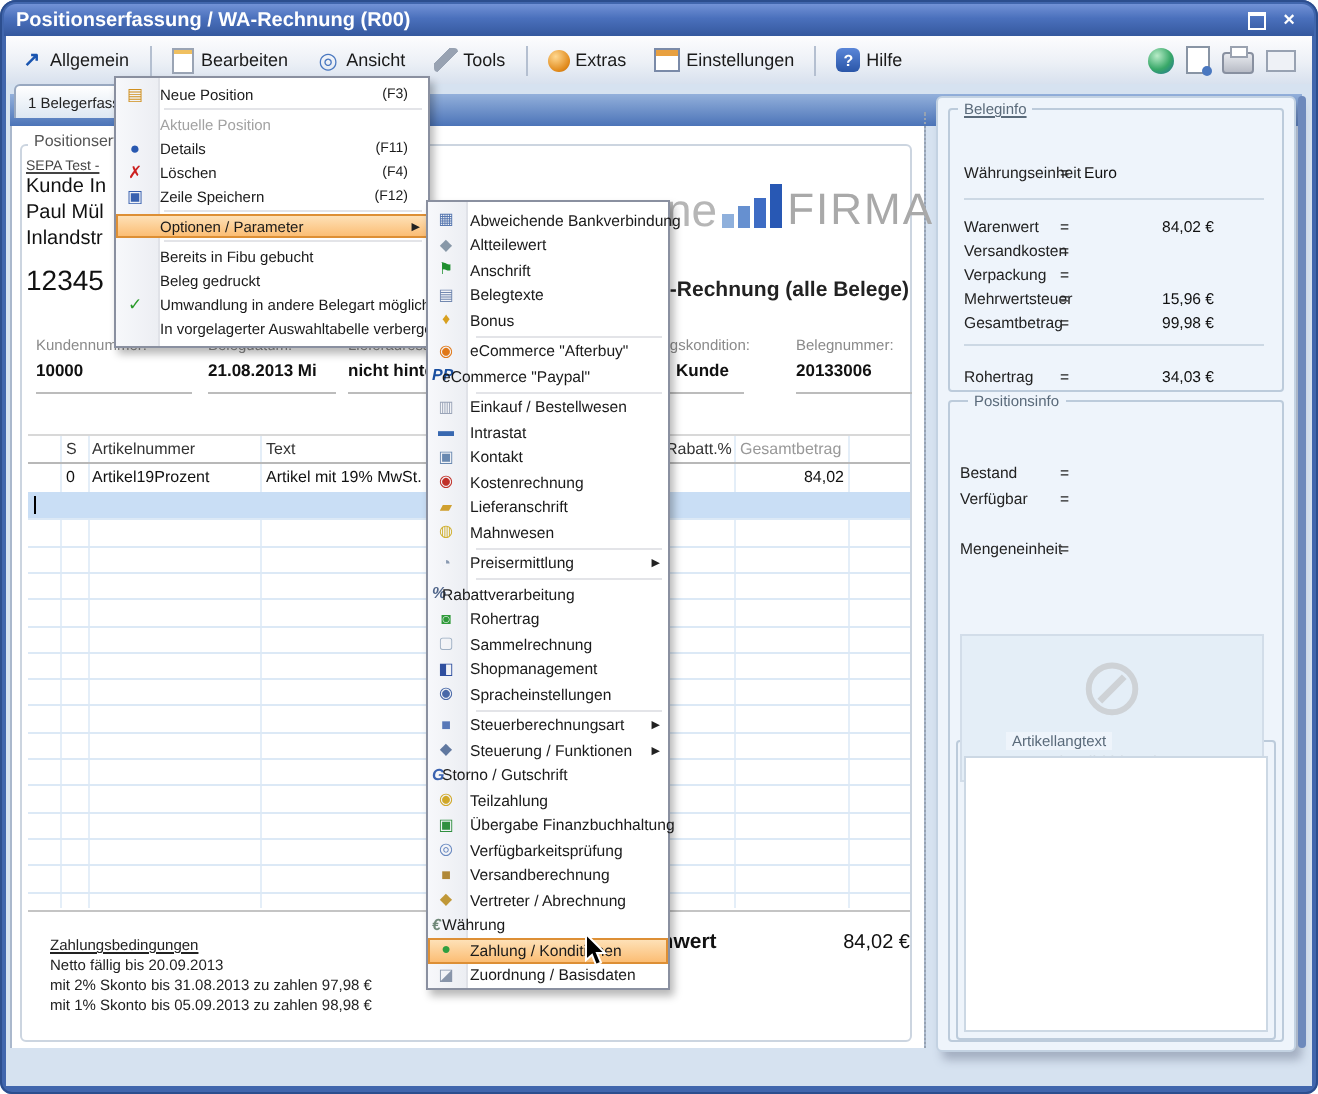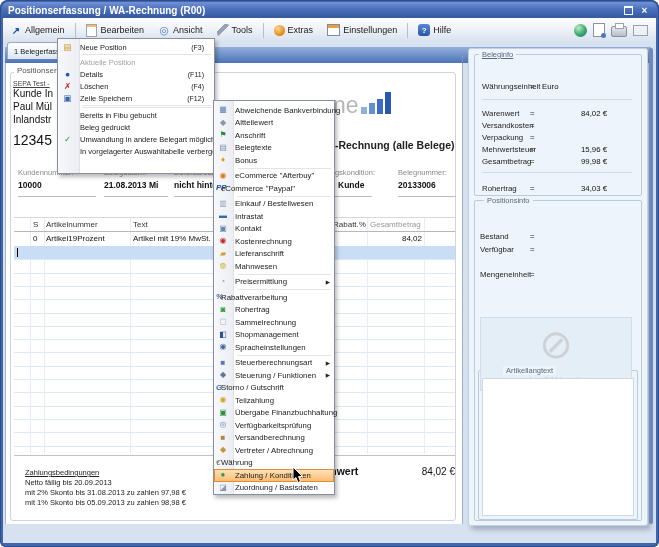--- a/index.html
+++ b/index.html
@@ -172,20 +172,21 @@
       <div class="txt" style="left:10px;top:90px;font-size:14px;color:#111;">12345 In</div>
 
       <div class="logo">
         <span class="pre">ne</span>
         <span class="bars" id="logo-bars">
             <span class="bar" style="height: 7px; background: rgb(143, 176, 220);"></span>
             <span class="bar" style="height: 11px; background: rgb(102, 144, 208);"></span>
             <span class="bar" style="height: 15px; background: rgb(62, 108, 196);"></span>
             <span class="bar" style="height: 22px; background: rgb(40, 88, 180);"></span>
           </span>
+        <span class="brand">FIRMA</span>
       </div>
       <div class="txt doctitle" style="left:315px;top:97px;">WA-Rechnung (alle Belege)</div>
 
       <div id="fields">
           <div class="txt flabel" style="left: 15px; top: 126px;">Kundennummer:</div>
           <div class="txt fvalue" style="left: 15px; top: 138px;">10000</div>
           <div class="funder" style="left: 15px; top: 154px; width: 78px;"></div>
           <div class="txt flabel" style="left: 101px; top: 126px;">Belegdatum:</div>
           <div class="txt fvalue" style="left: 101px; top: 138px;">21.08.2013 Mi</div>
           <div class="funder" style="left: 101px; top: 154px; width: 64px;"></div>
@@ -323,20 +324,25 @@
           <span class="gi" style="color: rgb(204, 32, 32);">✗</span>
           <span class="lab">Löschen</span>
           <span class="sc">(F4)</span>
         </div>
         <div class="mi">
           <span class="gi" style="color: rgb(58, 98, 176);">▣</span>
           <span class="lab">Zeile Speichern</span>
           <span class="sc">(F12)</span>
         </div>
         <div class="msep"></div>
+        <div class="mi sel">
+          <span class="gi"></span>
+          <span class="lab">Optionen / Parameter</span>
+          <span class="arr">▶</span>
+        </div>
         <div class="msep"></div>
         <div class="mi">
           <span class="gi"></span>
           <span class="lab">Bereits in Fibu gebucht</span>
         </div>
         <div class="mi">
           <span class="gi"></span>
           <span class="lab">Beleg gedruckt</span>
         </div>
         <div class="mi">

